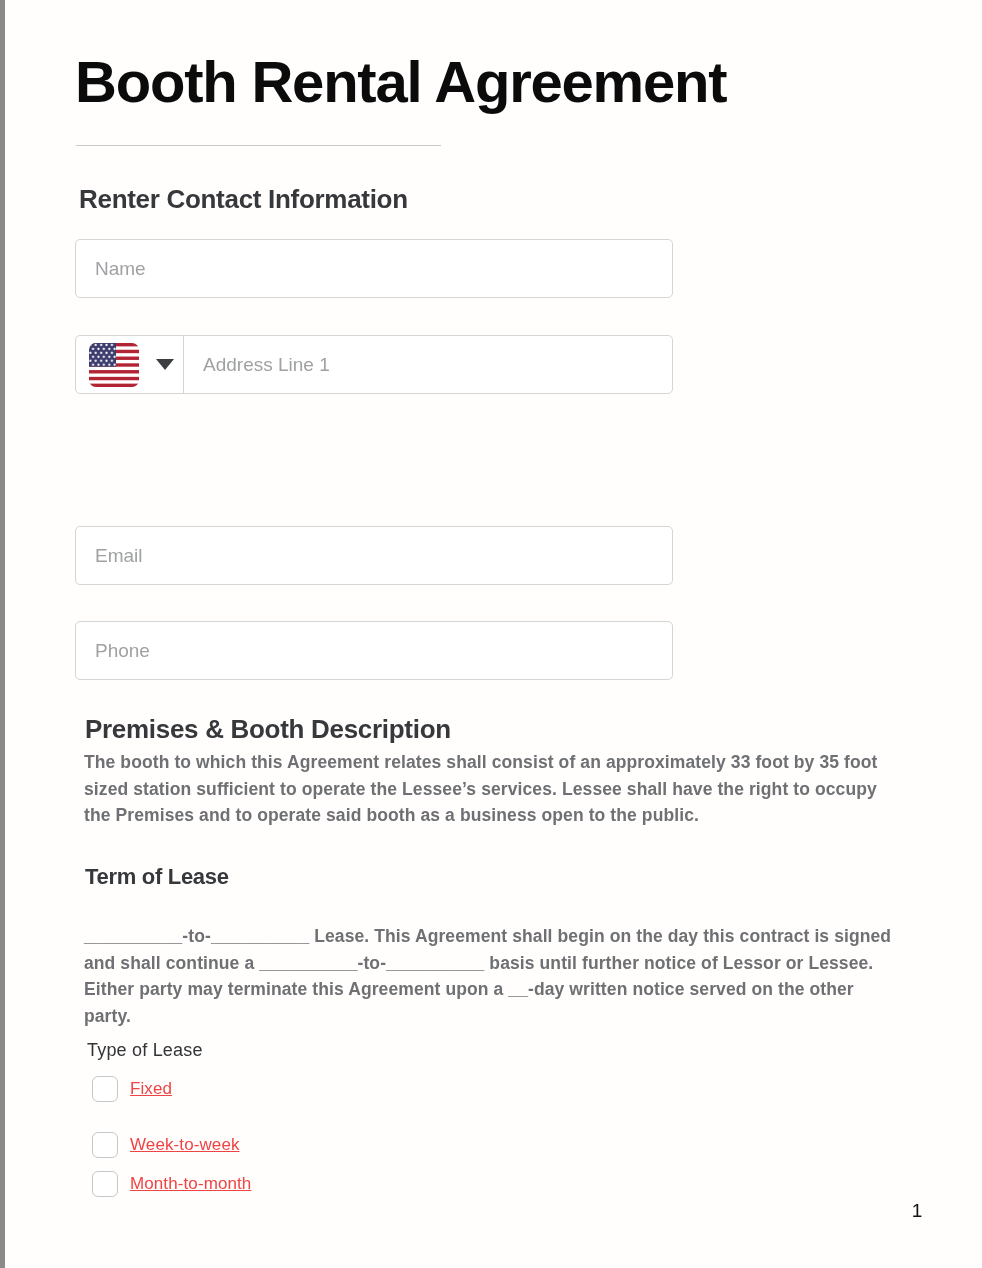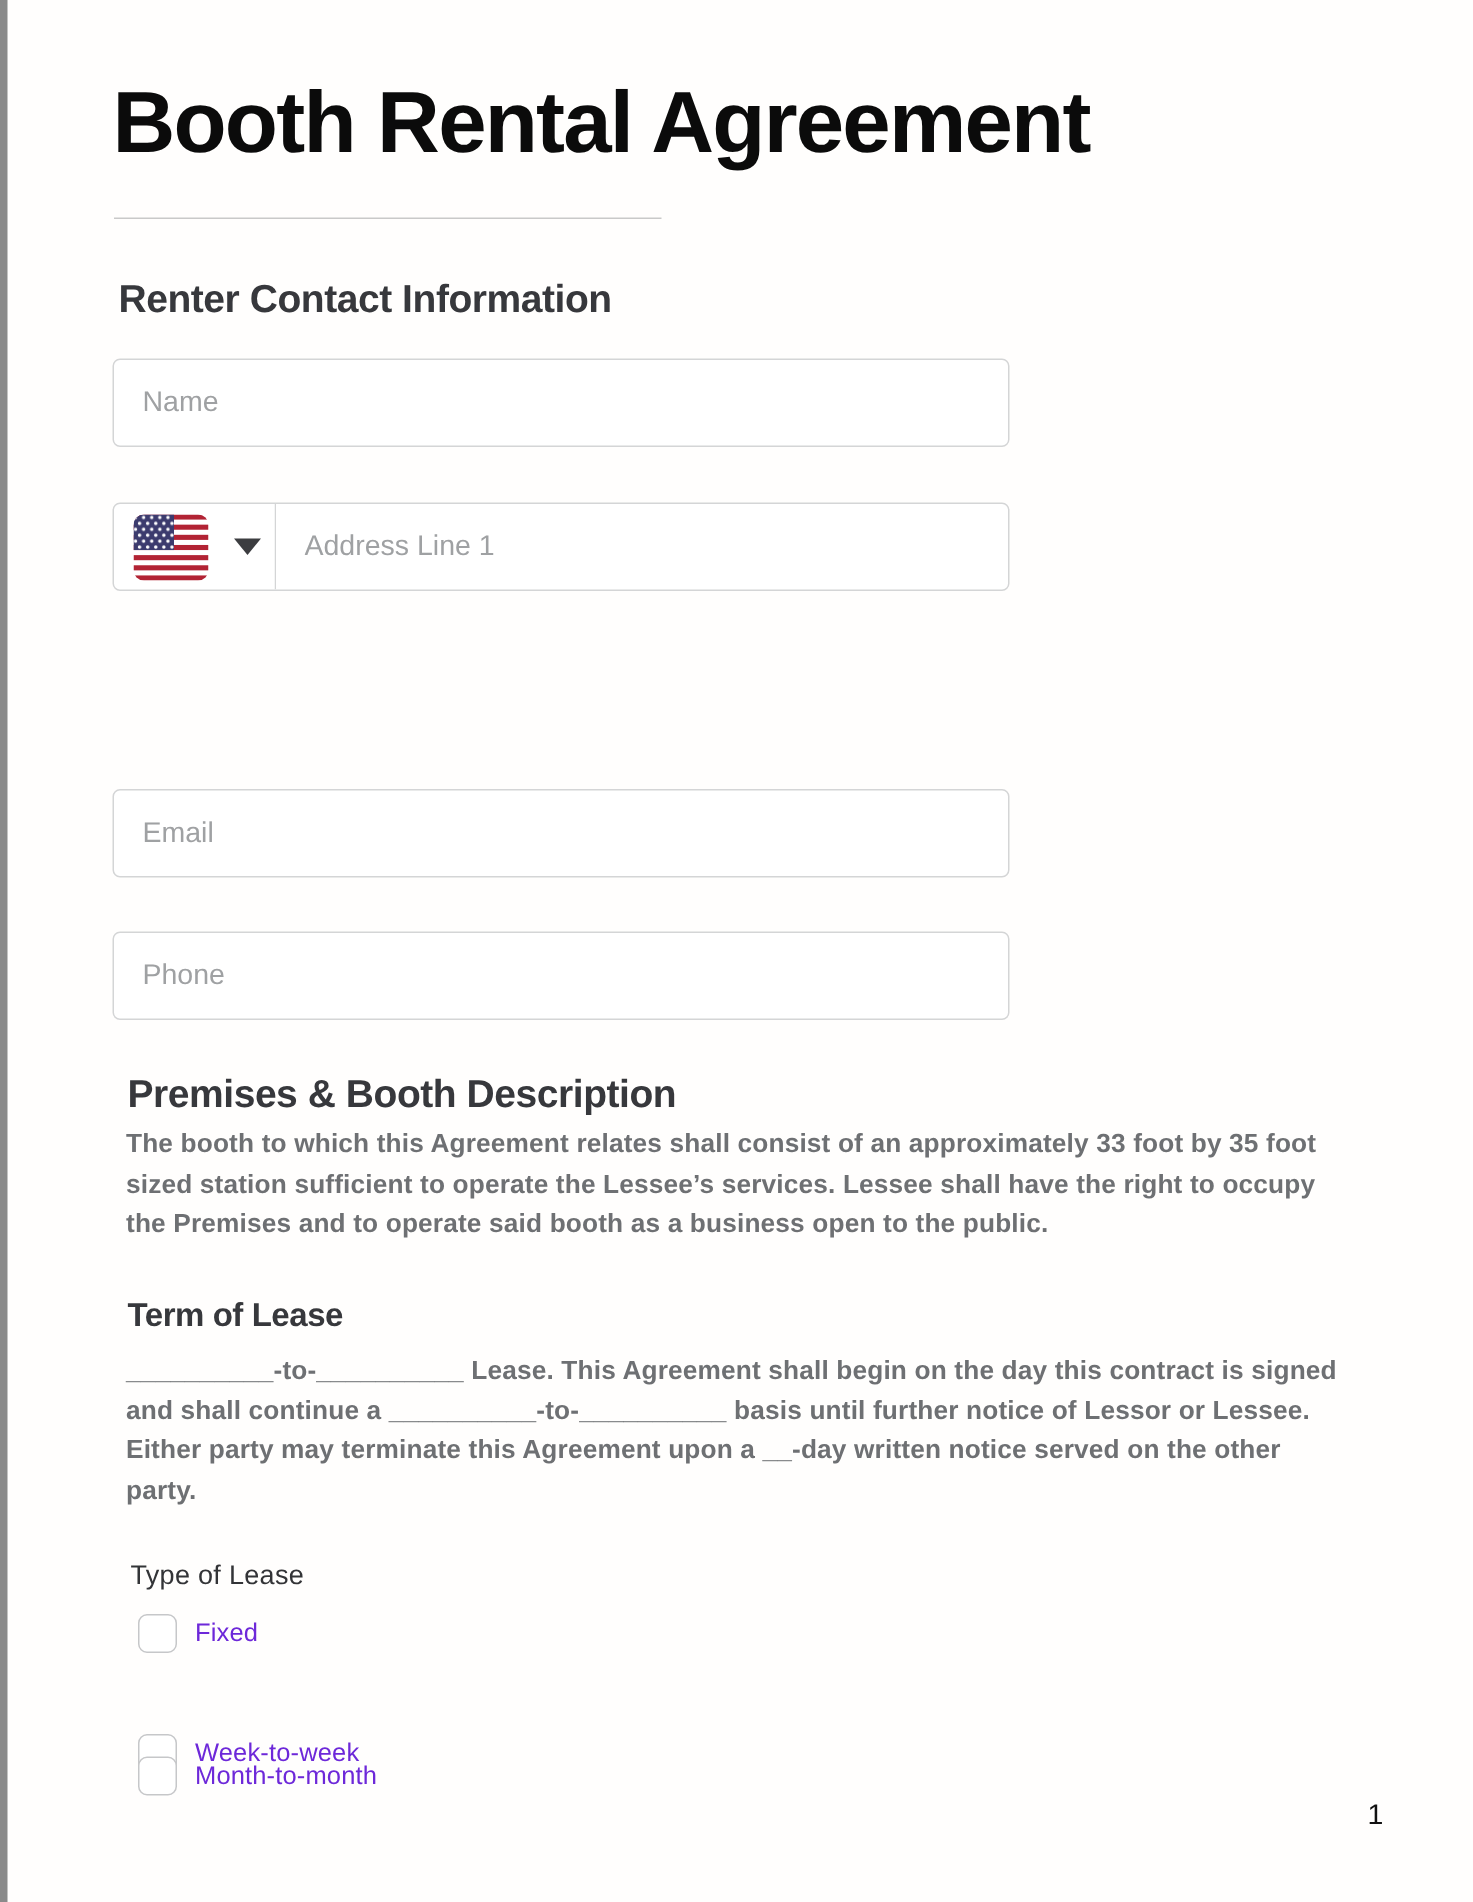--- a/index.html
+++ b/index.html
@@ -40,32 +40,32 @@
     background:transparent;display:flex;align-items:center;padding:0 0 0 13px;gap:17px;cursor:pointer;
     border-radius:5px 0 0 5px;box-sizing:border-box;
   }
   .caret{width:0;height:0;border-left:9px solid transparent;border-right:9px solid transparent;border-top:11px solid #3c3d40;}
   .addr1-input{flex:1;}
   .section-body{
     position:absolute;left:84px;margin:0;width:840px;
     font-size:17.5px;line-height:26.5px;color:#6e7073;white-space:pre-line;letter-spacing:0.1px;font-weight:bold;
   }
   .b-premises{top:749px;}
-  .b-term{top:900px;}
+  .b-term{top:923px;}
   .lease-label{
     position:absolute;left:87px;top:1040px;font-size:18px;color:#333437;font-weight:400;letter-spacing:0.2px;
   }
   .check-row{position:absolute;left:92px;display:flex;align-items:center;gap:12px;cursor:pointer;}
   .cr-1{top:1076px;}
-  .cr-2{top:1156px;align-items:center;}
+  .cr-2{top:1132px;align-items:center;}
   .cr-3{top:1171px;text-align:center;}
   .checkbox{
     width:26px;height:26px;box-sizing:border-box;border:1.5px solid #c6c7c9;border-radius:6px;background:#fff;
   }
-  .check-label{font-size:17px;color:#6d28d9;letter-spacing:0.1px;}
+  .check-label{font-size:17px;color:#ef4444;letter-spacing:0.1px;text-decoration:underline;}
   .page-number{position:absolute;left:905px;top:1200px;width:24px;text-align:center;font-size:19px;color:#111;}
 </style>
 </head>
 <body>
 
 <div class="page">
   <div class="left-edge"></div>
 
   <h1 class="doc-title">Booth Rental Agreement</h1>
   <div class="title-divider"></div>

